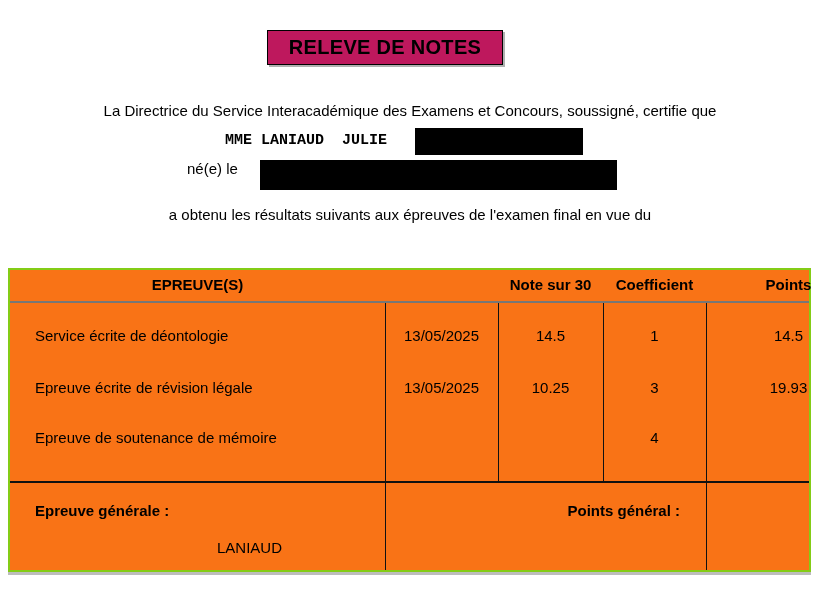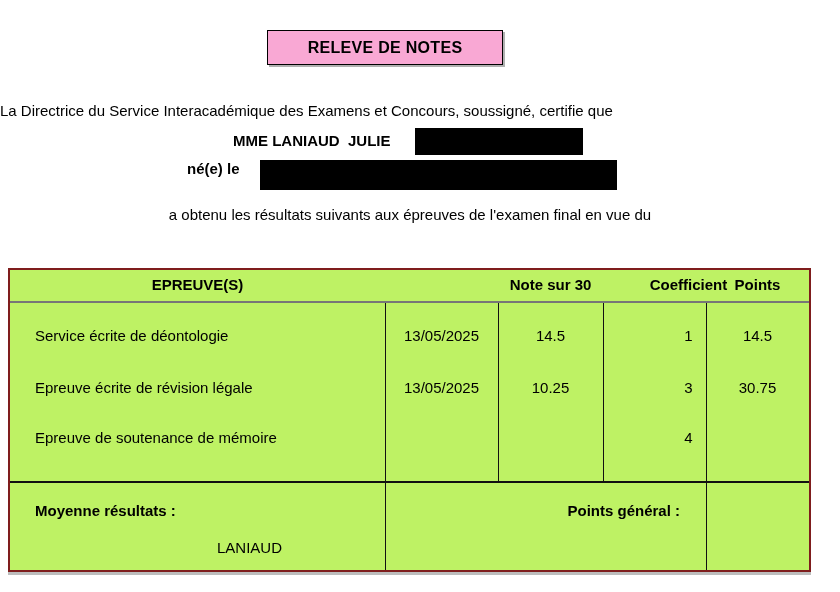--- a/index.html
+++ b/index.html
@@ -16,58 +16,58 @@
     margin: 0 auto;
   }
   .abs { position: absolute; }
 
   
   .title-box {
     left: 267px; top: 30px; width: 236px; height: 35px;
     border: 1.5px solid #000;
     box-shadow: 2px 2px 0 #b0b0b0;
     display: flex; align-items: center; justify-content: center;
-    font-weight: bold; font-size: 16px; letter-spacing: 0.3px;
-    background: #f9a8d4;
+    font-weight: bold; font-size: 20px; letter-spacing: 0.3px;
+    background: #be185d;
   }
 
   
-  .certify-line { left: 0; top: 102px; width: 820px; line-height: 18px; }
-  .candidate-name { left: 233px; top: 132px; font-weight: bold; white-space: pre; line-height: 18px; }
-  .birth-label { left: 187px; top: 160px; font-weight: bold; line-height: 18px; }
+  .certify-line { left: 0; top: 102px; width: 820px; text-align: center; line-height: 18px; }
+  .candidate-name { left: 225px; top: 132px; font-weight: bold; white-space: pre; line-height: 18px; font-family: Liberation Mono, monospace; }
+  .birth-label { left: 187px; top: 160px; font-weight: normal; line-height: 18px; }
   .redact { background: #000; }
   .redact-name { left: 415px; top: 128px; width: 168px; height: 27px; }
   .redact-birth { left: 260px; top: 160px; width: 357px; height: 30px; }
   .redact-caret { left: 450px; top: 148px; font-size: 14px; font-weight: bold; line-height: 14px; }
   .results-paragraph { left: 0; top: 206px; width: 820px; text-align: center; line-height: 18.5px; }
 
   
   .grade-table {
     left: 8px; top: 268px; width: 803px; height: 304px;
-    border: 2px solid #7f1d1d;
+    border: 2px solid #84cc16;
     box-shadow: 0 3px 0 #bdbdbd;
-    background: #bef264;
+    background: #f97316;
     text-decoration: underline;
   }
   .grade-table .abs { position: absolute; }
   .hline { left: 0; width: 799px; height: 0; }
   .hline-header { top: 31px; border-top: 2px solid #777; }
   .hline-footer { top: 211px; border-top: 2px solid #111; }
   .vline { width: 0; border-left: 1.5px solid #111; }
   .vline-a { left: 375px; top: 33px; height: 267px; }
   .vline-b { left: 488px; top: 33px; height: 178px; }
   .vline-c { left: 593px; top: 33px; height: 178px; }
   .vline-d { left: 696px; top: 33px; height: 267px; }
 
   .th { top: 5px; height: 20px; line-height: 20px; text-align: center; font-weight: bold; }
   .th1 { left: 0; width: 375px; }
   .col2 { left: 375px; width: 113px; }
   .col3 { left: 488px; width: 105px; }
-  .col4 { left: 627px; width: 103px; }
-  .col5 { left: 696px; width: 103px; }
+  .col4 { left: 593px; width: 103px; }
+  .col5 { left: 727px; width: 103px; }
 
   .cell { height: 20px; line-height: 20px; text-align: center; }
   .cell-label { left: 25px; width: 350px; text-align: left; }
   .row1 { top: 56px; }
   .row2 { top: 108px; }
   .row3 { top: 158px; }
 
   .ft { height: 20px; line-height: 20px; font-weight: bold; }
   .ft-moyenne { left: 25px; top: 231px; }
   .ft-total { left: 375px; top: 231px; width: 321px; text-align: right; padding-right: 26px; }
@@ -113,27 +113,27 @@
     <div class="abs cell cell-label row1">Service écrite de déontologie</div>
     <div class="abs cell col2 row1">13/05/2025</div>
     <div class="abs cell col3 row1">14.5</div>
     <div class="abs cell col4 row1">1</div>
     <div class="abs cell col5 row1">14.5</div>
 
     <div class="abs cell cell-label row2">Epreuve écrite de révision légale</div>
     <div class="abs cell col2 row2">13/05/2025</div>
     <div class="abs cell col3 row2">10.25</div>
     <div class="abs cell col4 row2">3</div>
-    <div class="abs cell col5 row2">30.75</div>
+    <div class="abs cell col5 row2">19.93</div>
 
     <div class="abs cell cell-label row3">Epreuve de soutenance de mémoire</div>
     <div class="abs cell col2 row3"></div>
     <div class="abs cell col3 row3"></div>
     <div class="abs cell col4 row3">4</div>
     <div class="abs cell col5 row3"></div>
 
-    <div class="abs ft ft-moyenne">Moyenne résultats :</div>
+    <div class="abs ft ft-moyenne">Epreuve générale :</div>
     <div class="abs ft ft-total">Points général :</div>
     <div class="abs ft-attente">LANIAUD</div>
 
   </div>
 
 </div>
 
 </body></html>

